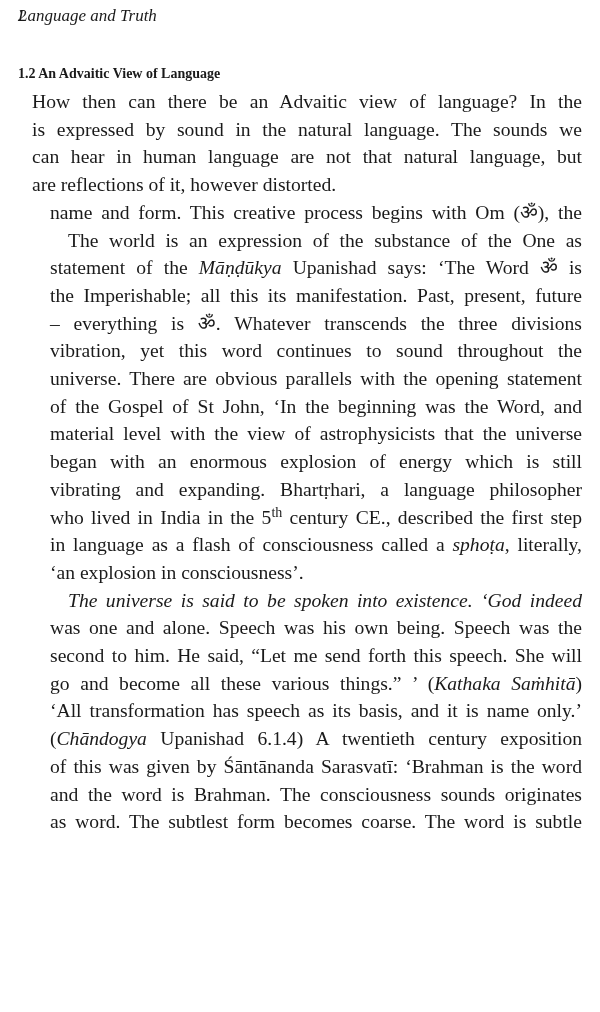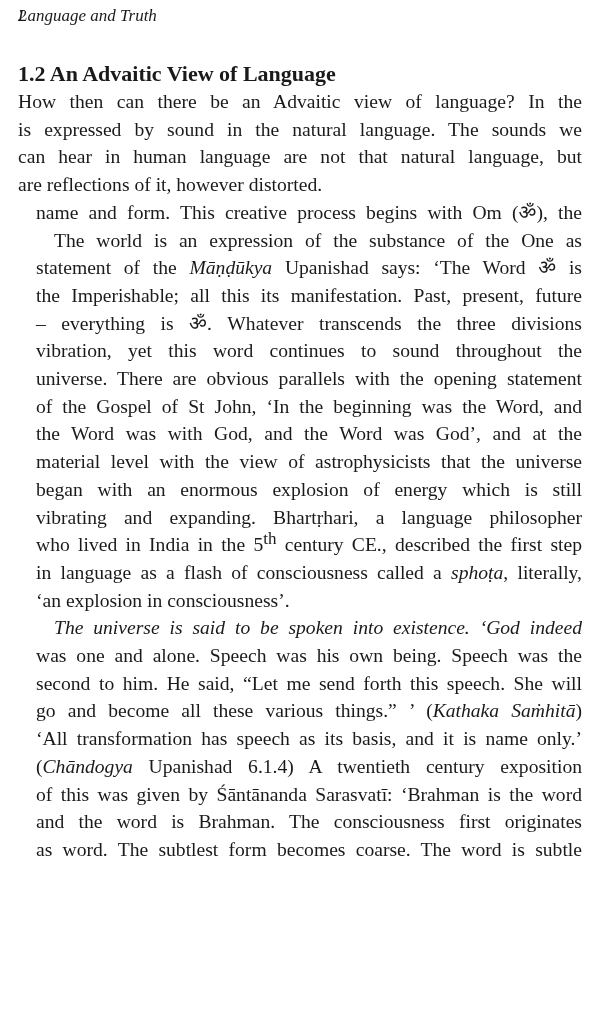--- a/index.html
+++ b/index.html
@@ -12,31 +12,31 @@
   .running-head {
     position: absolute; top: 6px; left: 18px; right: 18px; height: 26px;
     font-size: 17px; font-style: italic;
   }
   .page-number { position: absolute; left: 0; top: 0; }
   .book-title { position: absolute; left: 0; right: 0; top: 0; }
   .content {
     position: absolute; top: 60px; left: 18px; right: 18px;
   }
   .section-heading {
-    font-size: 22px; font-weight: bold; margin: 0; line-height: 28px;
+    font-size: 14px; font-weight: bold; margin: 0; line-height: 28px;
   }
   .para {
     font-size: 19.6px; line-height: 27.7px; margin: 0;
     text-align: justify;
   }
   .para.indent { text-indent: 18px; }
-  .line { display: block; white-space: nowrap; text-align: justify; text-align-last: justify; }
+  .line { display: block; white-space: nowrap; text-align: justify; text-align-last: justify; margin-left: 14px; }
   .line.last { text-align-last: left; }
   i { font-style: italic; }
-  sup { font-size: 17px; line-height: 0; vertical-align: 7px; }
+  sup { font-size: 14px; line-height: 0; vertical-align: 7px; }
 </style>
 </head>
 <body>
 
 <div class="page">
   <div class="running-head">
     <span class="page-number">2</span>
     <span class="book-title">Language and Truth</span>
   </div>
 
@@ -51,34 +51,33 @@
         </div>
         <div class="para indent">
           <span class="line">name and form. This creative process begins with Om (ॐ), the</span>
           <span class="line" style="padding-left: 18px;">The world is an expression of the substance of the One as</span>
           <span class="line">statement of the <i>Māṇḍūkya</i> Upanishad says: ‘The Word ॐ is</span>
           <span class="line">the Imperishable; all this its manifestation. Past, present, future</span>
           <span class="line">– everything is ॐ. Whatever transcends the three divisions</span>
           <span class="line">vibration, yet this word continues to sound throughout the</span>
           <span class="line">universe. There are obvious parallels with the opening statement</span>
           <span class="line">of the Gospel of St John, ‘In the beginning was the Word, and</span>
-          <span class="line">the Word was with God, and the Word was God’, and at the</span>
           <span class="line">material level with the view of astrophysicists that the universe</span>
           <span class="line">began with an enormous explosion of energy which is still</span>
           <span class="line">vibrating and expanding. Bhartṛhari, a language philosopher</span>
           <span class="line">who lived in India in the 5<sup>th</sup> century CE., described the first step</span>
           <span class="line">in language as a flash of consciousness called a <i>sphoṭa</i>, literally,</span>
           <span class="line last">‘an explosion in consciousness’.</span>
         </div>
         <div class="para indent">
           <span class="line" style="padding-left: 18px; font-style: italic;">The universe is said to be spoken into existence. ‘God indeed</span>
           <span class="line">was one and alone. Speech was his own being. Speech was the</span>
           <span class="line">second to him. He said, “Let me send forth this speech. She will</span>
           <span class="line">go and become all these various things.” ’ (<i>Kathaka Saṁhitā</i>)</span>
           <span class="line">‘All transformation has speech as its basis, and it is name only.’</span>
           <span class="line">(<i>Chāndogya</i> Upanishad 6.1.4) A twentieth century exposition</span>
           <span class="line">of this was given by Śāntānanda Sarasvatī: ‘Brahman is the word</span>
-          <span class="line">and the word is Brahman. The consciousness first originates</span>
+          <span class="line">and the word is Brahman. The consciousness sounds originates</span>
           <span class="line">as word. The subtlest form becomes coarse. The word is subtle</span>
         </div>
       </div>
   </div>
 </div>
 
 </body></html>

